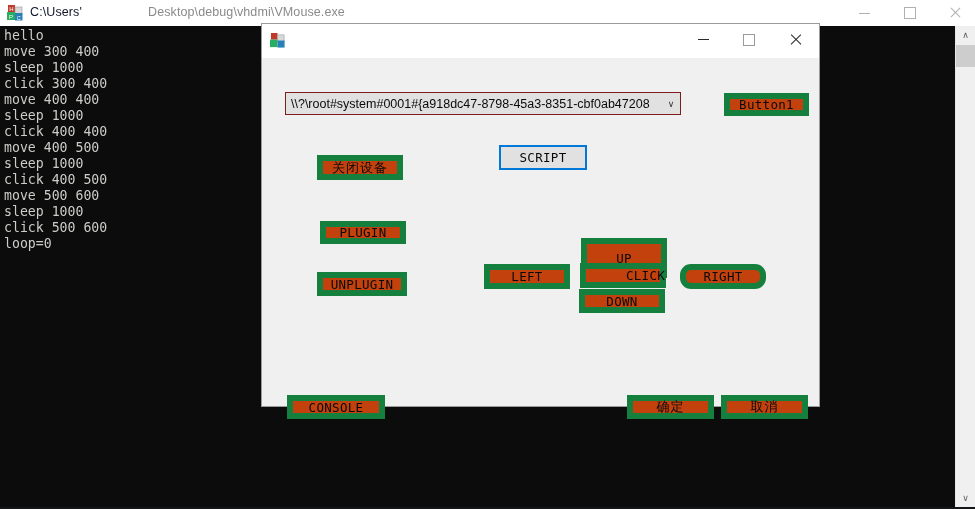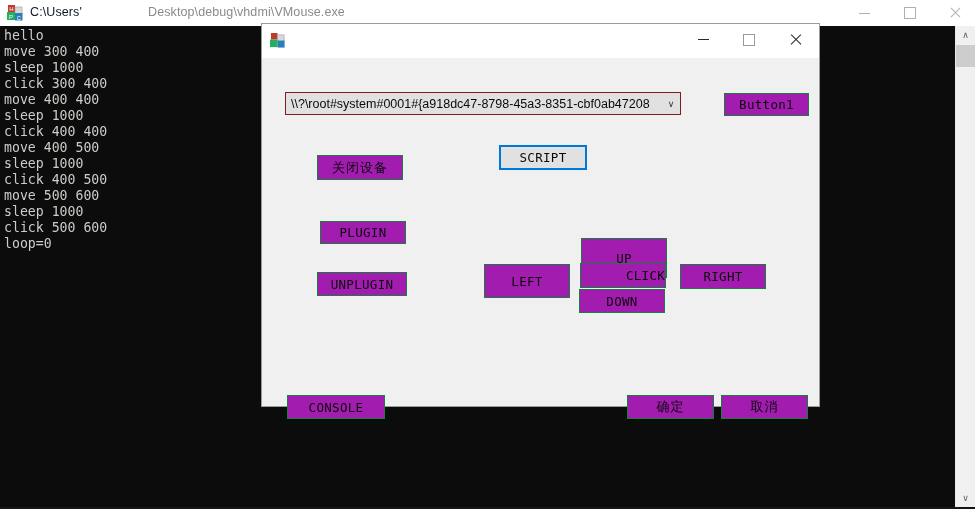--- a/index.html
+++ b/index.html
@@ -193,22 +193,22 @@
   #dialog-client {
     position: absolute;
     left: 0; top: 34px;
     width: 557px; height: 348px;
     background: #f0f0f0;
   }
 
   
   .btn {
     position: absolute;
-    background: #a21caf;
-    border: 1px solid #15803d;
+    background: #c2410c;
+    border: 6px solid #15803d;
     box-sizing: border-box;
     font-family: "DejaVu Sans Mono", "Liberation Mono", monospace;
     font-size: 12.5px;
     color: #0a0a0a;
     display: flex;
     align-items: center;
     justify-content: center;
     letter-spacing: 0.3px;
     cursor: default;
     user-select: none;
@@ -347,25 +347,25 @@
 
       <div class="btn focused" style="left:237px; top:87px; width:88px; height:25px;">SCRIPT</div>
 
 
       <div class="btn" style="left:58px; top:163px; width:86px; height:23px;">PLUGIN</div>
 
       <div class="btn" style="left:55px; top:214px; width:90px; height:24px;">UNPLUGIN</div>
 
       <div class="btn" style="left:319px; top:180px; width:86px; height:40px;">UP</div>
 
-      <div class="btn" style="left:222px; top:206px; width:86px; height:34px;">LEFT</div>
+      <div class="btn" style="left:222px; top:206px; width:86px; height:25px;">LEFT</div>
 
       <div class="btn" style="left:318px; top:205px; width:86px; height:25px;padding-left:45px;">CLICK</div>
 
-      <div class="btn" style="left:418px; top:206px; width:86px; height:25px;">RIGHT</div>
+      <div class="btn" style="left:418px; top:206px; width:86px; height:25px;border-radius:11px;">RIGHT</div>
 
       <div class="btn" style="left:317px; top:231px; width:86px; height:24px;">DOWN</div>
 
       <div class="btn" style="left:25px; top:337px; width:98px; height:24px;">CONSOLE</div>
 
       <div class="btn cjk" style="left:365px; top:337px; width:87px; height:24px;">确定</div>
 
       <div class="btn cjk" style="left:459px; top:337px; width:87px; height:24px;">取消</div>
 
     </div>

